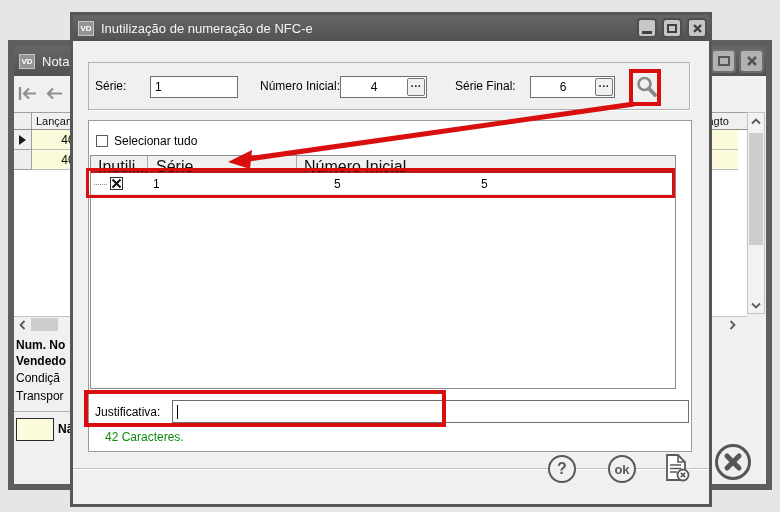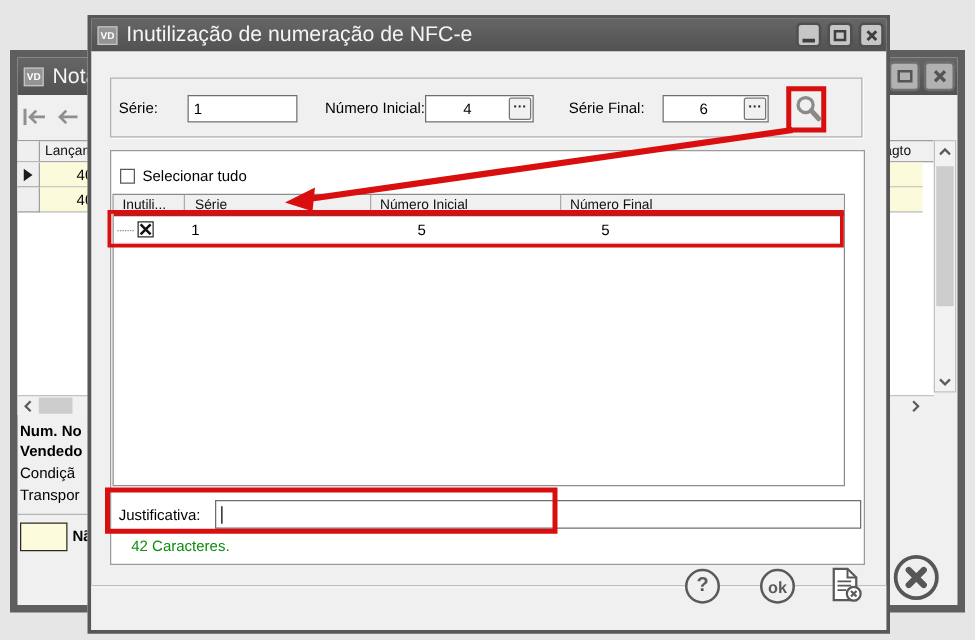--- a/index.html
+++ b/index.html
@@ -5,21 +5,21 @@
   * { box-sizing: border-box; margin: 0; padding: 0; }
   html,body { width:780px; height:512px; }
   body { font-family: "Liberation Sans", sans-serif; background:#e6e6e6; overflow:hidden; }
   #canvas { position:relative; width:780px; height:512px; background:#e6e6e6; overflow:hidden; }
 
   
   .titlebar { background:linear-gradient(#666666,#525252); display:flex; align-items:center; }
   .vd-icon { width:16px; height:15px; background:#949494; border:1px solid #c4c4c4;
              color:#fff; font-size:8px; font-weight:bold; display:flex; align-items:center;
              justify-content:center; flex:0 0 auto; }
-  .win-title { color:#f5f5f5; font-size:17px; margin-left:7px; white-space:nowrap; overflow:hidden; }
+  .win-title { color:#f5f5f5; font-size:13px; margin-left:7px; white-space:nowrap; overflow:hidden; }
   .cap-btn { position:absolute; background:#c3c3c3; border:2px solid #555; border-radius:4px;
              display:flex; align-items:center; justify-content:center; }
 
   
   #bg-win { position:absolute; left:8px; top:40px; width:764px; height:450px;
             border:6px solid #5e5e5e; background:#f0f0f0; z-index:1; }
   #bg-title { position:absolute; left:0; top:0; width:752px; height:30px; padding:0 5px; }
   .bg-cap { width:25px; height:24px; top:3px; background:#b2b2b2; border-color:#6e6e6e; }
   #bg-max { right:30px; } #bg-close { right:2px; }
   .nav-arrow { position:absolute; top:38px; width:23px; height:19px; }
@@ -78,22 +78,22 @@
   #magnifier-btn { position:absolute; left:562px; top:60px; width:24px; height:24px; }
 
   #dlg-panel { position:absolute; left:15px; top:105px; width:604px; height:332px;
                background:#fff; border:1px solid #9a9a9a; }
   #select-all-box { position:absolute; left:7px; top:14px; width:12px; height:12px;
                     background:#fff; border:1px solid #5a5a5a; }
   #select-all-label { position:absolute; left:25px; top:13px; font-size:12px; }
 
   #dlg-table { position:absolute; left:1px; top:34px; width:586px; height:234px;
                border:1px solid #8c8c8c; background:#fff; }
-  #tbl-header { display:flex; height:17px; background:#f0f0f0; border-bottom:4px solid #b91c1c;
-                font-size:11px; color:#111; }
+  #tbl-header { display:flex; height:17px; background:#f0f0f0; border-bottom:2px solid #b91c1c;
+                font-size:16px; color:#111; }
   .th { padding-top:2px; border-right:1px solid #ababab; }
   .th:last-child { border-right:none; }
   .th1 { width:57px; padding-left:7px; } .th2 { width:149px; padding-left:8px; }
   .th3 { width:152px; padding-left:7px; } .th4 { flex:1; padding-left:7px; }
   #tbl-row { display:flex; height:22px; border-bottom:1px solid #e3e3e3; font-size:12px; }
   .td1 { width:57px; position:relative; } .td2 { width:149px; padding:4px 0 0 5px; }
   .td3 { width:152px; padding:4px 0 0 37px; } .td4 { flex:1; padding:4px 0 0 32px; }
   #tree-dots { position:absolute; left:3px; top:11px; width:13px; border-top:1px dotted #8a8a8a; }
   #row-checkbox { position:absolute; left:19px; top:4px; width:13px; height:13px;
                   background:#fff; border:1px solid #2c2c2c; }
@@ -252,21 +252,20 @@
 
     <div id="dlg-panel">
       <div id="select-all-box"></div>
       <div id="select-all-label">Selecionar tudo</div>
 
       <div id="dlg-table">
         <div id="tbl-header">
           <div class="th th1">Inutili...</div>
           <div class="th th2">Série</div>
           <div class="th th3">Número Inicial</div>
-          <div class="th th4">Número Final</div>
         </div>
         <div id="tbl-row">
           <div class="td1">
             <div id="tree-dots"></div>
             <div id="row-checkbox">
               <svg width="11" height="11" viewBox="0 0 11 11">
                 <path d="M1.5 1.5 L9.5 9.5 M9.5 1.5 L1.5 9.5" stroke="#111" stroke-width="2"></path>
               </svg>
             </div>
           </div>

